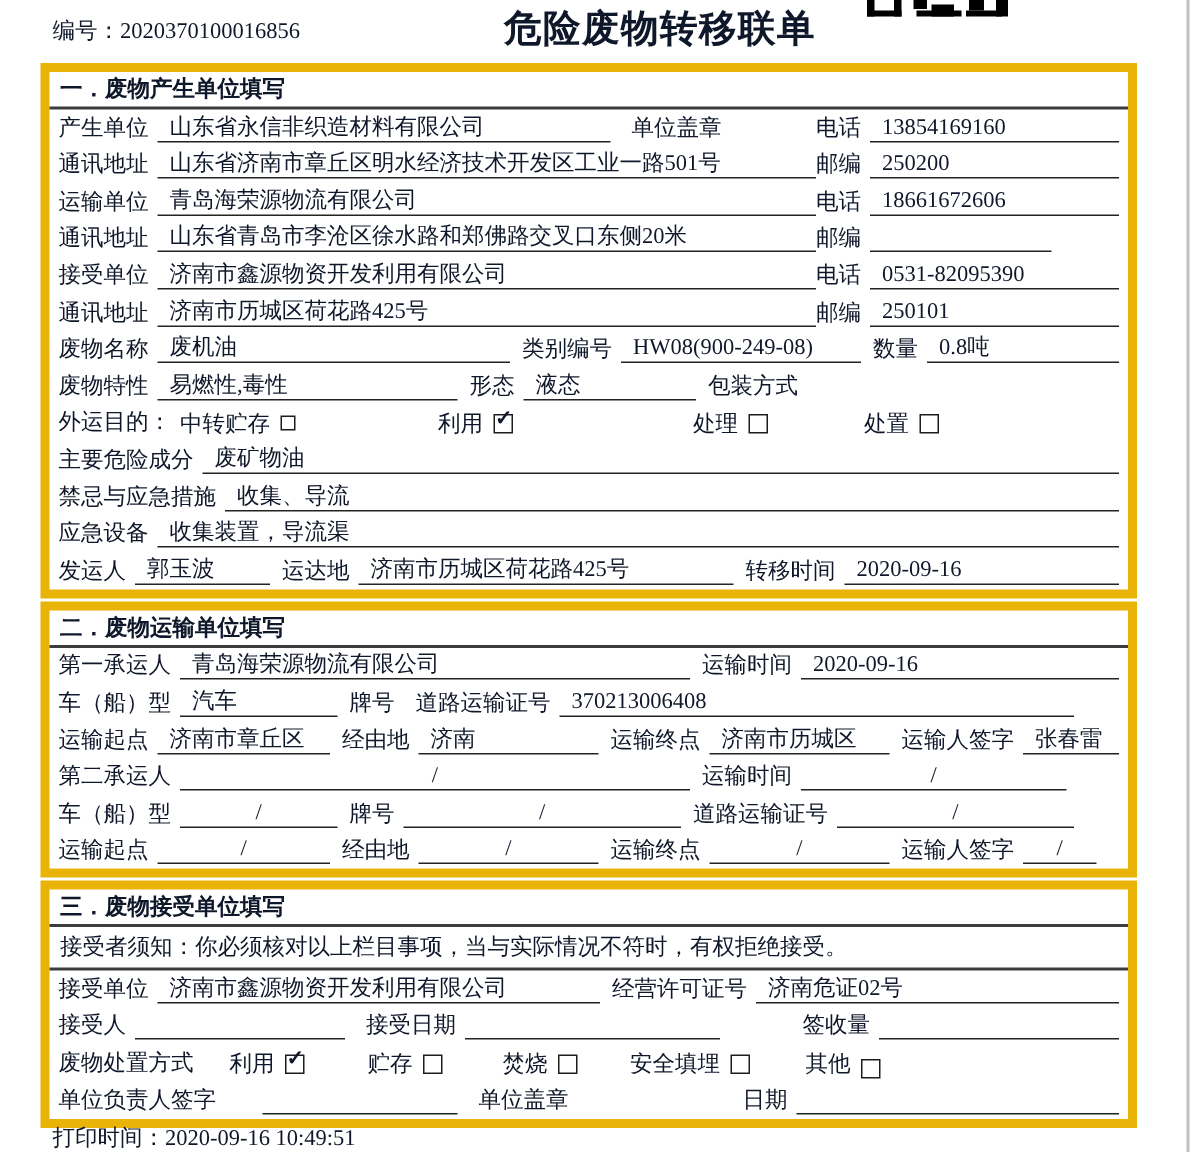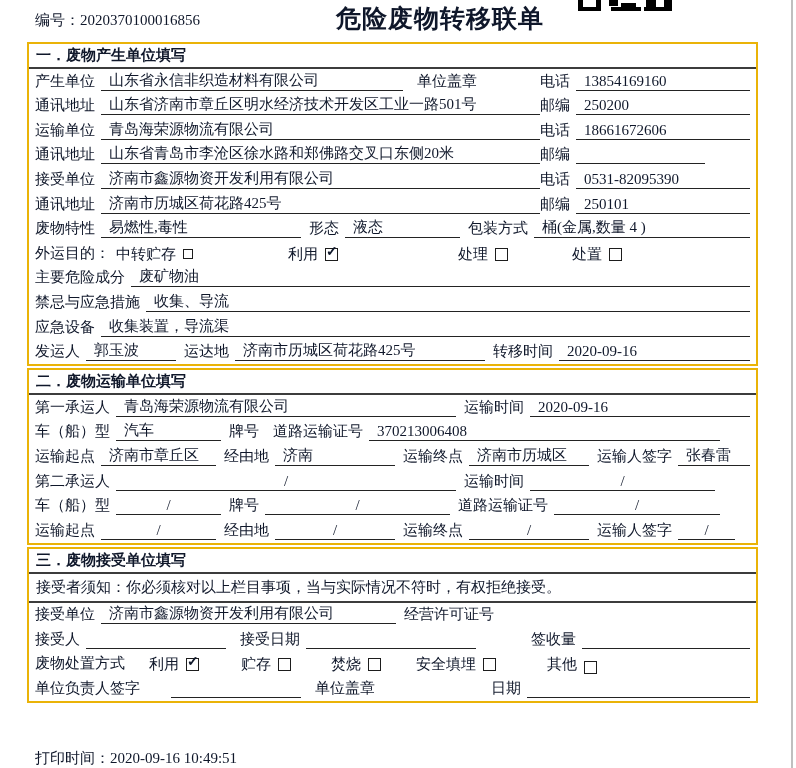--- a/index.html
+++ b/index.html
@@ -9,21 +9,21 @@
   
   .serial{position:absolute;left:35px;top:11px;white-space:nowrap;}
   .doc-title{position:absolute;left:84px;right:0;top:2px;text-align:center;
              font-family:Liberation Serif, serif;
              font-size:25px;font-weight:bold;letter-spacing:1px;}
   
   .qr{position:absolute;left:578px;top:0;width:96px;height:11px;}
   .qr i{position:absolute;background:#000;}
   
   .form{position:absolute;left:27px;top:42px;width:731px;}
-  .box{border:2px solid #eab308;margin-bottom:2px;box-sizing:border-box;background:#fff;}
+  .box{border:6px solid #eab308;margin-bottom:2px;box-sizing:border-box;background:#fff;}
   .sec-head{height:23px;display:flex;align-items:center;padding:0 7px;
             border-bottom:2px solid #3c3c3c;font-weight:bold;
             font-family:"Liberation Sans","DejaVu Sans",sans-serif;font-size:15px;}
   .notice{height:27px;display:flex;align-items:center;padding:0 7px;
           border-bottom:2px solid #3c3c3c;}
   .row{display:flex;align-items:flex-end;height:24.6px;box-sizing:border-box;
        padding:0 6px 3px 6px;}
   .lbl{white-space:nowrap;margin-right:6px;flex-shrink:0;}
   .ml8{margin-left:8px;} .ml14{margin-left:14px;}
   .fld{border-bottom:1px solid #232323;padding:0 8px;white-space:nowrap;
@@ -118,28 +118,35 @@
 
       <div class="row">
         <div class="left">
           <span class="lbl">通讯地址</span>
           <span class="fld grow">济南市历城区荷花路425号</span>
         </div>
         <span class="lbl">邮编</span>
         <span class="fld grow">250101</span>
       </div>
 
+      <div class="row">
+        <span class="lbl">废物名称</span>
+        <span class="fld" style="width:235px;">废机油</span>
+        <span class="lbl ml8">类别编号</span>
+        <span class="fld" style="width:160px;">HW08(900-249-08)</span>
+        <span class="lbl ml8">数量</span>
+        <span class="fld grow">0.8吨</span>
+      </div>
 
       <div class="row">
         <span class="lbl">废物特性</span>
         <span class="fld" style="width:200px;">易燃性,毒性</span>
         <span class="lbl ml8">形态</span>
         <span class="fld" style="width:115px;">液态</span>
         <span class="lbl ml8">包装方式</span>
-        <span class="fld grow">桶(金属,数量 4 )</span>
       </div>
 
       <div class="row">
         <span class="lbl">外运目的：</span>
         <span class="opt">
           <span>中转贮存</span>
           <span class="cb small"></span>
         </span>
         <span class="opt" style="margin-left:95px;">
           <span>利用</span>
@@ -240,20 +247,21 @@
     </div>
 
     <div class="box">
       <div class="sec-head">三．废物接受单位填写</div>
       <div class="notice">接受者须知：你必须核对以上栏目事项，当与实际情况不符时，有权拒绝接受。</div>
 
       <div class="row">
         <span class="lbl">接受单位</span>
         <span class="fld" style="width:295px;">济南市鑫源物资开发利用有限公司</span>
         <span class="lbl ml8">经营许可证号</span>
+        <span class="fld grow">济南危证02号</span>
       </div>
 
       <div class="row">
         <span class="lbl">接受人</span>
         <span class="fld" style="width:140px;"></span>
         <span class="lbl ml14">接受日期</span>
         <span class="fld" style="width:170px;margin-right:55px;"></span>
         <span class="lbl">签收量</span>
         <span class="fld grow"></span>
       </div>
@@ -271,21 +279,21 @@
           <span class="cb"></span>
         </span>
         <span class="opt" style="margin-left:40px;">
           <span>焚烧</span>
           <span class="cb"></span>
         </span>
         <span class="opt" style="margin-left:35px;">
           <span>安全填埋</span>
           <span class="cb"></span>
         </span>
-        <span class="opt" style="margin-left:51px;align-items:flex-end;">
+        <span class="opt" style="margin-left:37px;align-items:flex-end;">
           <span>其他</span>
           <span class="cb"></span>
         </span>
       </div>
 
       <div class="row">
         <span class="lbl">单位负责人签字</span>
         <span class="fld" style="width:130px;margin-left:25px;"></span>
         <span class="lbl ml14">单位盖章</span>
         <span class="spacer" style="width:110px;"></span>

